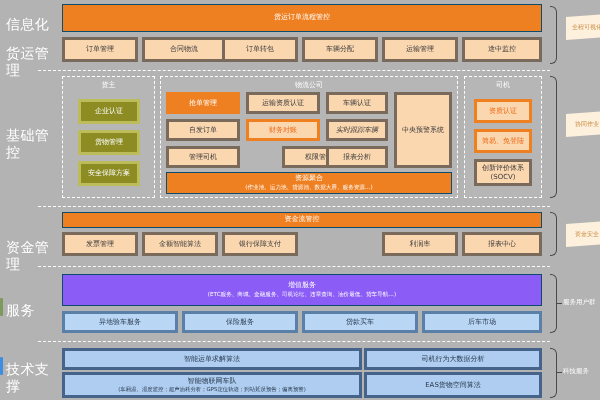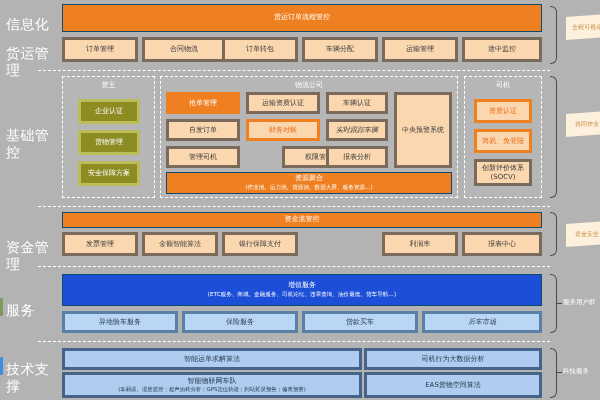--- a/index.html
+++ b/index.html
@@ -55,21 +55,21 @@
     flex-direction: column;
     align-items: center;
     justify-content: center;
     text-align: center;
     color: #ffffff;
     font-size: 7px;
     line-height: 1.3;
     border: 1px solid #0c4a6e;
   }
   .banner-orange { background: #ef8022; }
-  .banner-blue   { background: #1d4ed8; }
+  .banner-blue   { background: #8b5cf6; }
   .banner .b-sub { font-size: 5.6px; margin-top: 1px; }
 
   
   .dashed {
     position: absolute;
     border: 1px dashed #ffffff;
     background: rgba(255,255,255,0.045);
   }
   .group-title {
     position: absolute;
@@ -198,21 +198,21 @@
 
   <div class="hsep" style="left:38px; top:266px; width:512px;"></div>
 
   <div class="banner banner-blue" style="left:62px; top:274px; width:480px; height:32px;">
     <span>增值服务</span>
     <span class="b-sub">(ETC服务、商城、金融服务、司机论坛、违章查询、油价最低、货车导航…)</span>
   </div>
   <div class="tile tile-lblue" style="left:62px;  top:311px; width:116px; height:22px;">异地验车服务</div>
   <div class="tile tile-lblue" style="left:182px; top:311px; width:116px; height:22px;">保险服务</div>
   <div class="tile tile-lblue" style="left:302px; top:311px; width:116px; height:22px;">贷款买车</div>
-  <div class="tile tile-lblue" style="left:422px; top:311px; width:120px; height:22px;font-style:italic;">后车市场</div>
+  <div class="tile tile-lblue" style="left:422px; top:311px; width:120px; height:22px;">后车市场</div>
 
   <div class="hsep" style="left:38px; top:341px; width:512px;"></div>
 
   <div class="tile tile-lblue2" style="left:62px;  top:348px; width:300px; height:22px;">智能运单求解算法</div>
   <div class="tile tile-lblue2" style="left:364px; top:348px; width:178px; height:22px;">司机行为大数据分析</div>
 
   <div class="tile tile-lblue2" style="left:62px;  top:372px; width:300px; height:26px; flex-direction:column;">
     <span>智能物联网车队</span>
     <span style="font-size:5.4px;">(车厢温、湿度监控；超声油耗分析；GPS定位轨迹；到站延误预告；偏离预警)</span>
   </div>

